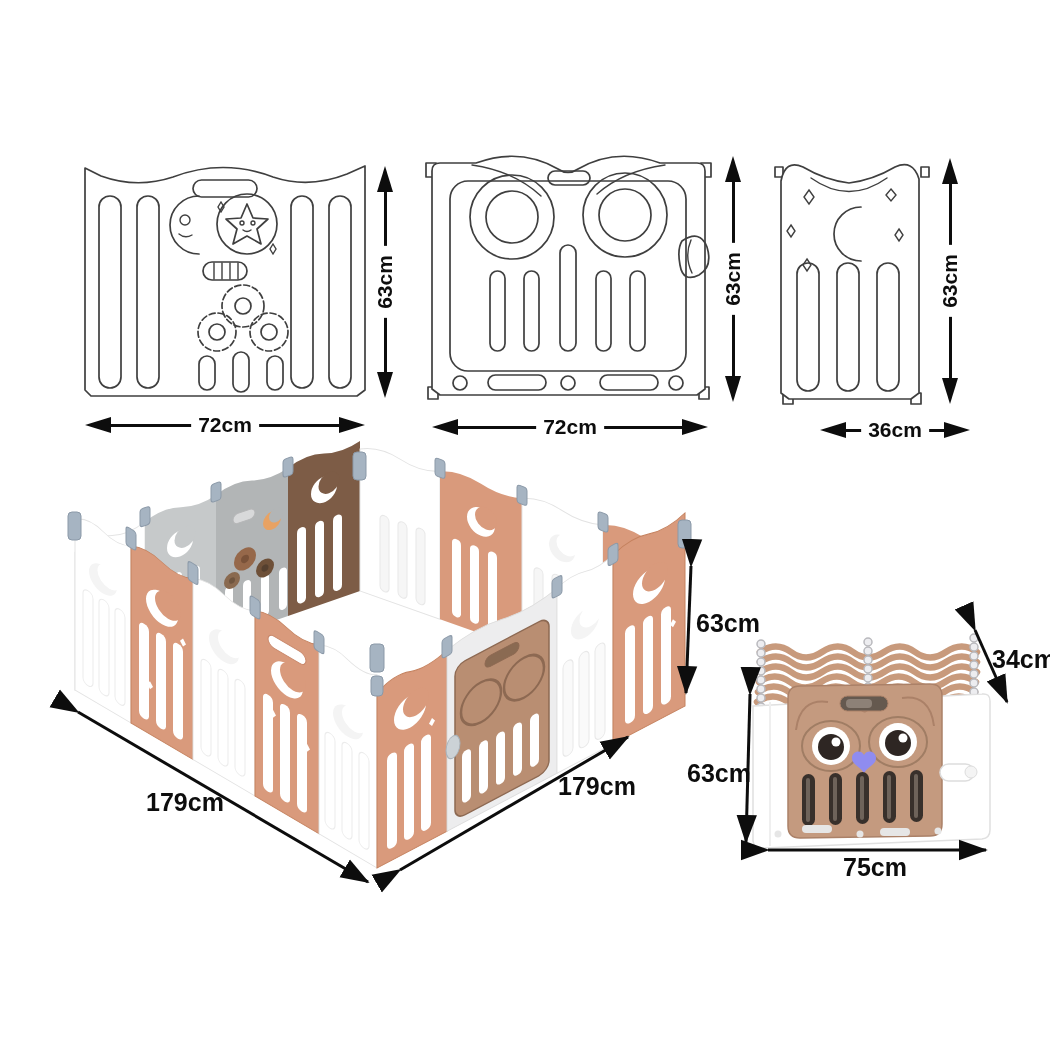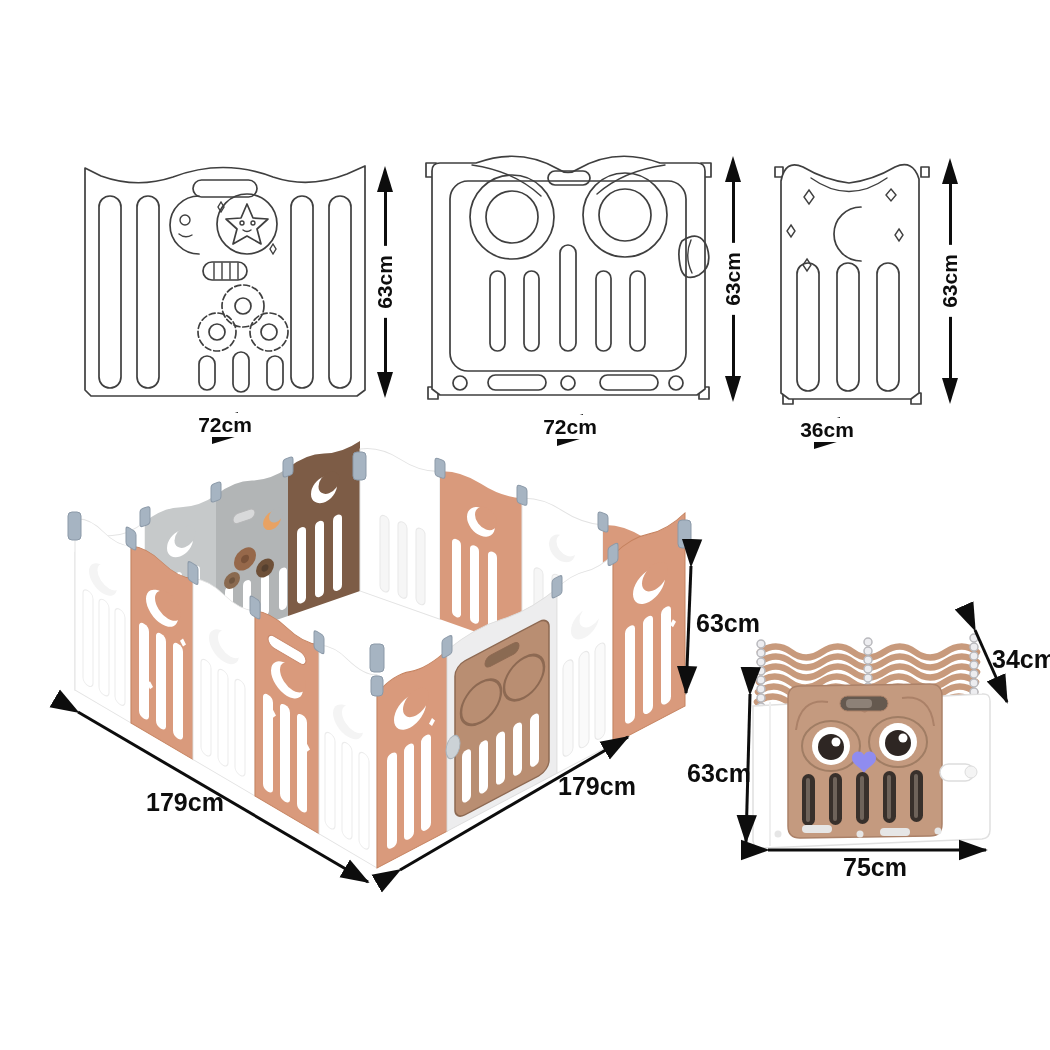--- a/index.html
+++ b/index.html
@@ -7,21 +7,21 @@
           font-family:"Liberation Sans",sans-serif;}
   .fig{position:absolute;}
   svg{display:block;overflow:visible;}
 
   
   .ld {stroke:var(--line-draw);stroke-width:1.7;fill:#ffffff;stroke-linejoin:round;stroke-linecap:round;}
   .ldn{stroke:var(--line-draw);stroke-width:1.7;fill:none;stroke-linejoin:round;stroke-linecap:round;}
   .ldt{stroke:var(--line-draw);stroke-width:1.4;fill:none;stroke-linecap:round;}
 
   
-  .dimh{position:absolute;display:flex;align-items:center;flex-direction:column;}
+  .dimh{position:absolute;display:flex;align-items:center;}
   .dimh .line{flex:1;height:3px;background:var(--dim);}
   .dimh .ah-l{width:0;height:0;border-right:26px solid var(--dim);border-top:8px solid transparent;border-bottom:8px solid transparent;}
   .dimh .ah-r{width:0;height:0;border-left:26px solid var(--dim);border-top:8px solid transparent;border-bottom:8px solid transparent;}
   .dimv{position:absolute;display:flex;flex-direction:column;align-items:center;}
   .dimv .linev{flex:1;width:3px;background:var(--dim);}
   .dimv .ah-u{width:0;height:0;border-bottom:26px solid var(--dim);border-left:8px solid transparent;border-right:8px solid transparent;}
   .dimv .ah-d{width:0;height:0;border-top:26px solid var(--dim);border-left:8px solid transparent;border-right:8px solid transparent;}
   .dlbl{position:absolute;left:50%;top:50%;transform:translate(-50%,-50%);background:#fff;
         padding:0 7px;font-weight:700;font-size:21px;color:var(--dim);white-space:nowrap;}
   .dlbl.rot{transform:translate(-50%,-50%) rotate(-90deg);padding:0 9px;}
@@ -161,21 +161,21 @@
       <rect class="ldn" x="106" y="118" width="22" height="128" rx="11"></rect>
     </g>
   </svg>
 
   <div class="dimv" style="left:937px;top:158px;width:26px;height:246px;">
     <div class="ah-u"></div>
       <div class="linev"></div>
       <div class="ah-d"></div>
     <span class="dlbl rot">63cm</span>
   </div>
-  <div class="dimh" style="left:752px;top:417px;width:150px;height:26px;">
+  <div class="dimh" style="left:820px;top:417px;width:150px;height:26px;">
     <div class="ah-l"></div>
       <div class="line"></div>
       <div class="ah-r"></div>
     <span class="dlbl">36cm</span>
   </div>
 
   <svg class="fig" style="left:30px;top:450px" width="740" height="445" viewBox="0 0 740 445">
     <defs>
       <marker id="ma1" markerWidth="10" markerHeight="8" refX="9" refY="4" orient="auto">
         <path d="M0,0.6 L9.6,4 L0,7.4 Z" fill="#0d0d0d"></path>

